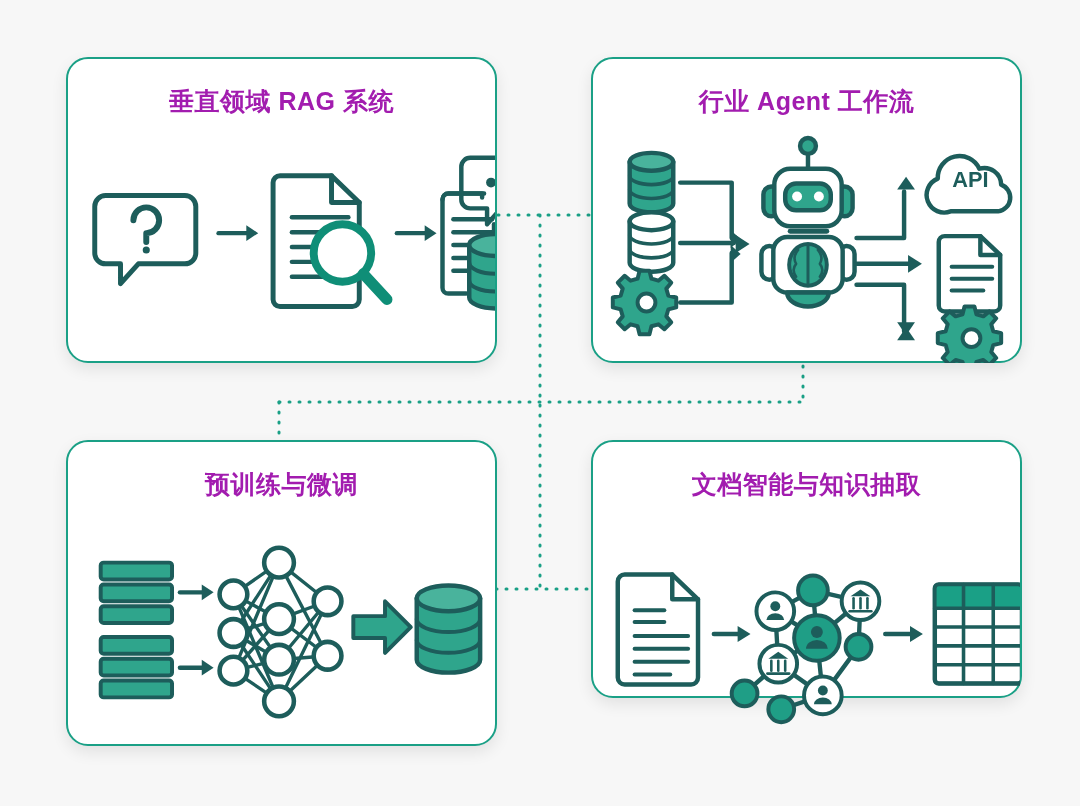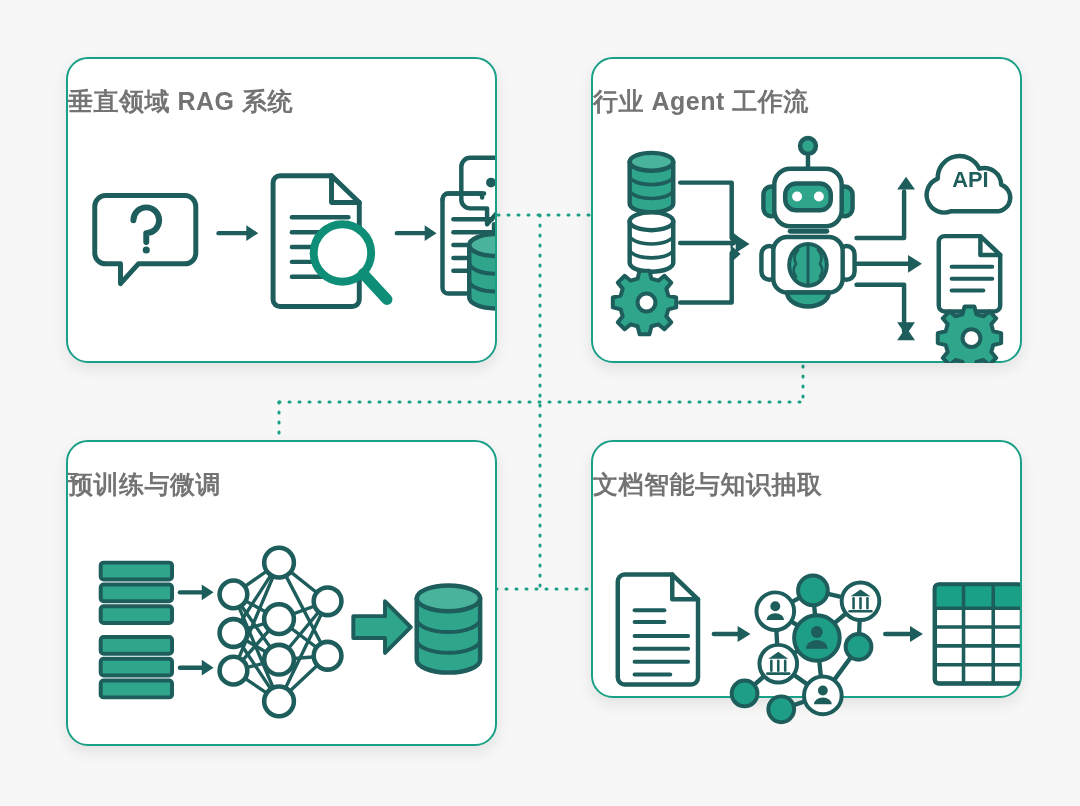--- a/index.html
+++ b/index.html
@@ -37,24 +37,24 @@
   #panel-rag      { left: 66px;  top: 57px;  width: 431px; height: 306px; }
   #panel-agent    { left: 591px; top: 57px;  width: 431px; height: 306px; }
   #panel-train    { left: 66px;  top: 440px; width: 431px; height: 306px; }
   #panel-docai    { left: 591px; top: 440px; width: 431px; height: 258px; }
 
   .panel-title {
     position: absolute;
     left: 0;
     right: 0;
     top: 26px;
-    text-align: left;
+    text-align: center;
     font-size: 25px;
     font-weight: bold;
-    color: #737373;
+    color: #a21caf;
     letter-spacing: 0.5px;
     white-space: nowrap;
   }
   .panel-art {
     position: absolute;
     left: 0;
     top: 74px;
     width: 100%;
     height: 230px;
   }

